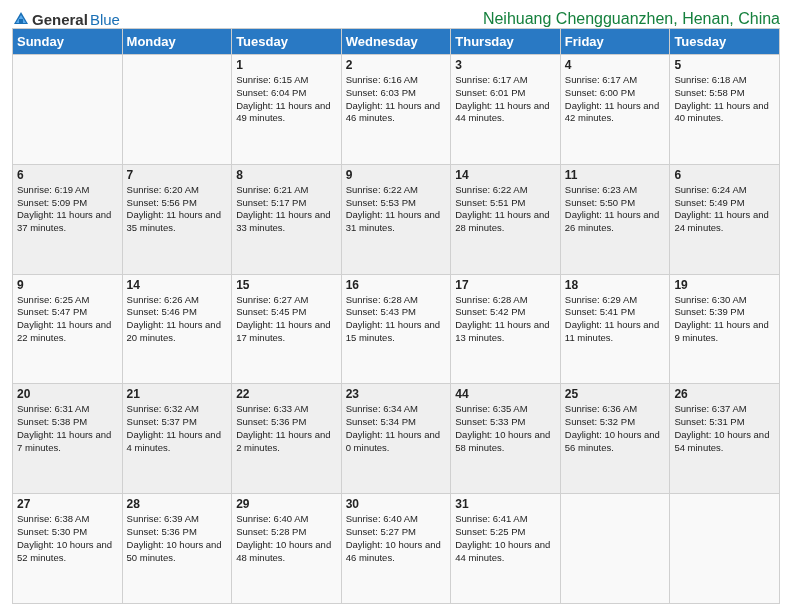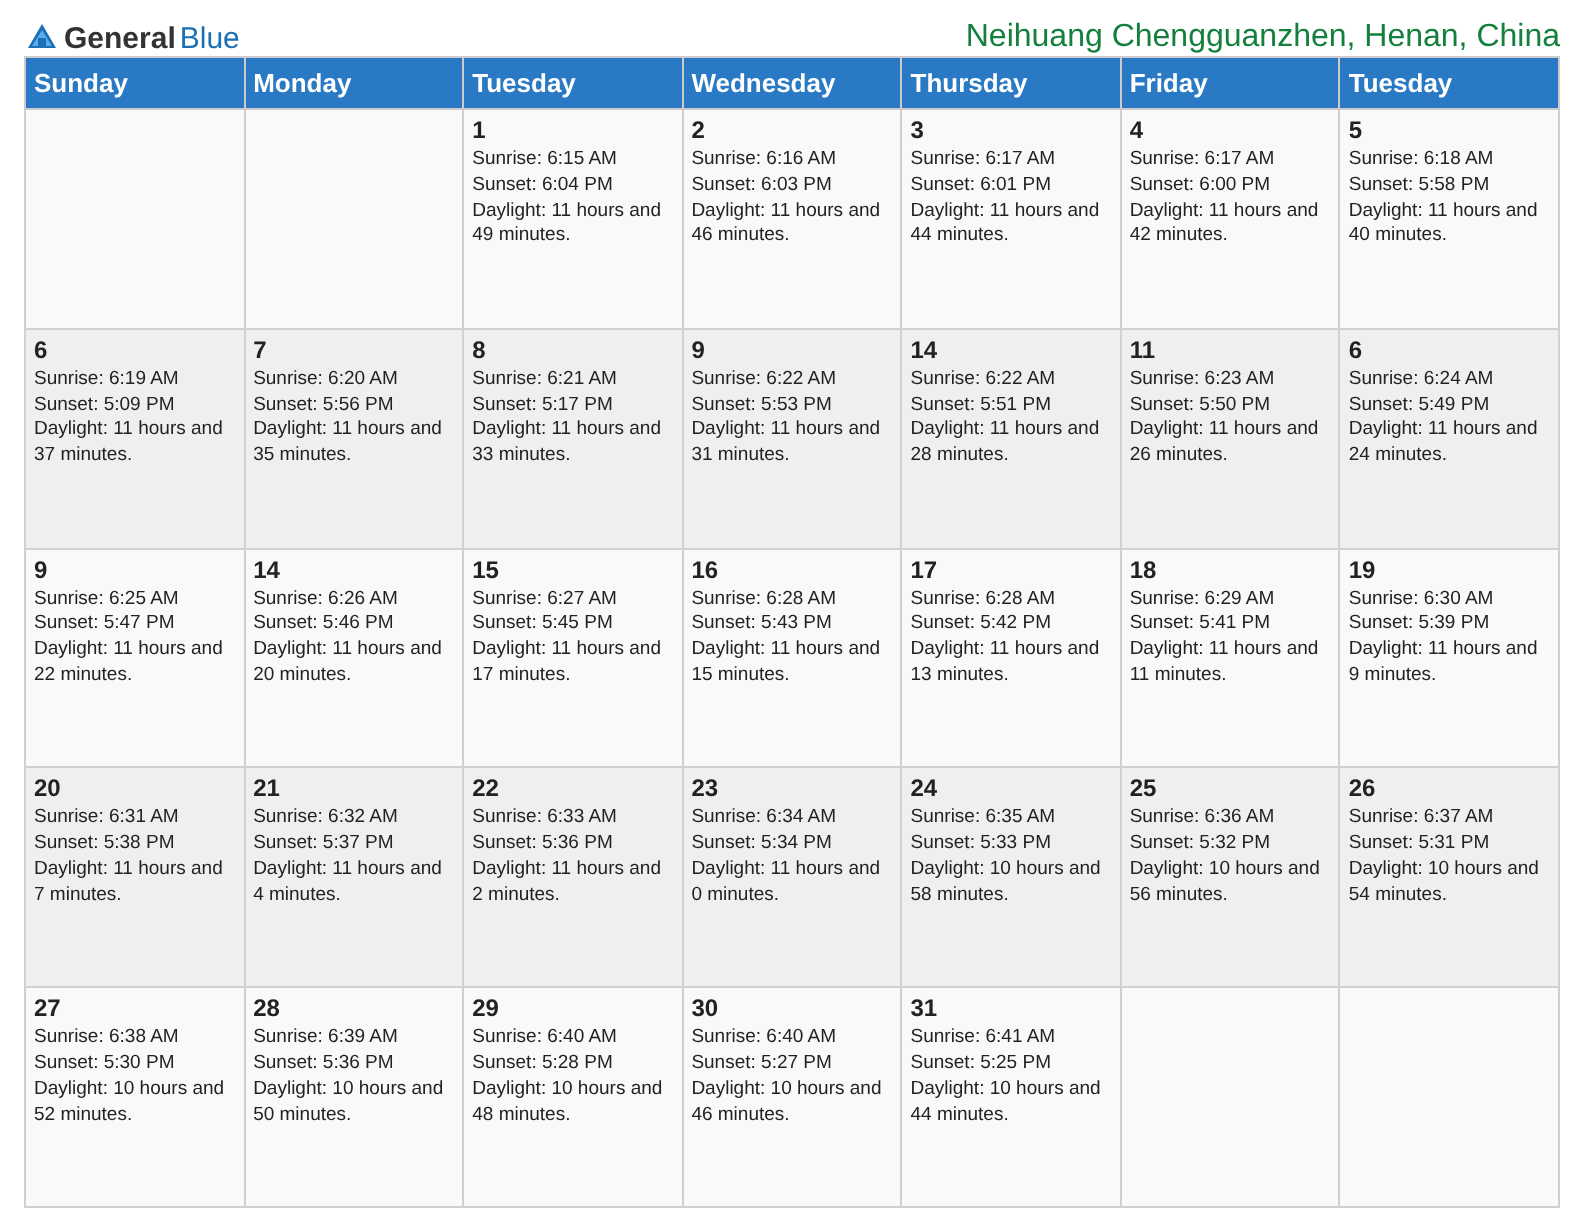--- a/index.html
+++ b/index.html
@@ -281,21 +281,21 @@
 Sunset: 5:36 PM
 Daylight: 11 hours and 2 minutes.</div>
           </td>
           <td>
             <span class="day-num">23</span>
             <div class="day-info">Sunrise: 6:34 AM
 Sunset: 5:34 PM
 Daylight: 11 hours and 0 minutes.</div>
           </td>
           <td>
-            <span class="day-num">24</span>
+            <span class="day-num">44</span>
             <div class="day-info">Sunrise: 6:35 AM
 Sunset: 5:33 PM
 Daylight: 10 hours and 58 minutes.</div>
           </td>
           <td>
             <span class="day-num">25</span>
             <div class="day-info">Sunrise: 6:36 AM
 Sunset: 5:32 PM
 Daylight: 10 hours and 56 minutes.</div>
           </td>

